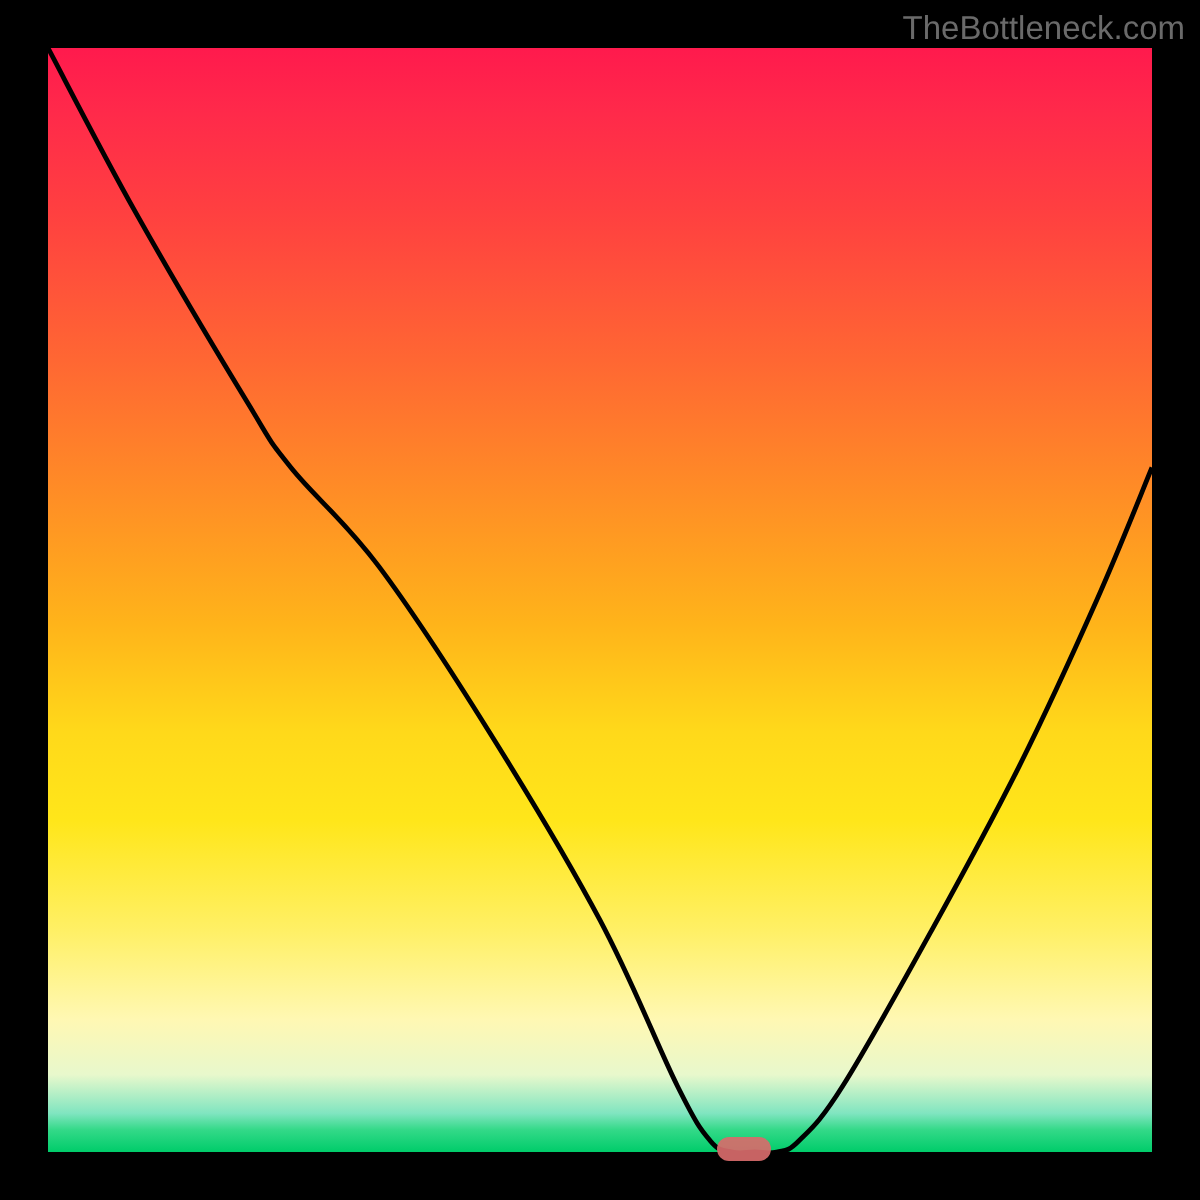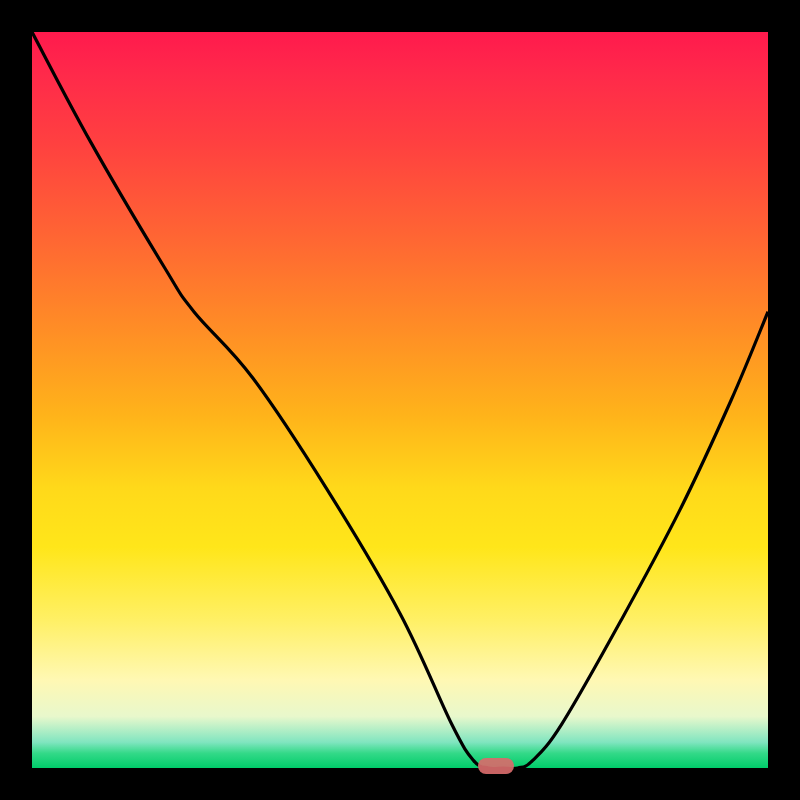--- a/index.html
+++ b/index.html
@@ -77,13 +77,14 @@
 <div class="container">
 
   <div class="plot-area"></div>
 
   <svg class="curve-svg" viewBox="0 0 736 736" preserveAspectRatio="none">
     <path id="curve" class="curve-path" d="M 0 0 C 10.5984 19.871999999999996 35.03360000000001 68.00639999999999 58.88 110.39999999999998 C 82.7264 152.79359999999997 113.93279999999999 205.04959999999997 132.48 235.51999999999998 C 151.0272 265.99039999999997 146.02239999999998 259.808 161.92 279.68 C 177.8176 299.552 196.95359999999997 314.12479999999994 220.79999999999998 345.91999999999996 C 244.6464 377.7152 267.90400000000005 413.9264 294.40000000000003 456.32 C 320.896 498.7136 345.4784 539.0464000000001 368 581.44 C 390.5216 623.8336 406.272 665.344 419.52 691.84 C 432.768 718.336 434.97599999999994 720.6912 441.59999999999997 728.64 C 448.224 736.5888 451.0208 734.6752 456.32 736 C 461.6192 737.3248 465.74080000000004 736 471.04 736 C 476.3392 736 480.46080000000006 737.3248 485.76000000000005 736 C 491.05920000000003 734.6752 492.5312 736.5888 500.48 728.64 C 508.4288 720.6912 514.0224 717.0112 529.92 691.84 C 545.8176 666.6688 567.6032 627.2192 588.8000000000001 588.8 C 609.9968000000001 550.3807999999999 627.808 518.144 647.68 478.40000000000003 C 667.5519999999999 438.65600000000006 683.3023999999999 403.7696 699.1999999999999 368 C 715.0975999999999 332.2304 729.376 295.5776 736 279.68"></path>
   </svg>
 
   <div id="marker" class="marker" style="left: 495.68px; top: 766px;"></div>
 
+  <div class="watermark">TheBottleneck.com</div>
 </div>
 
 </body></html>

